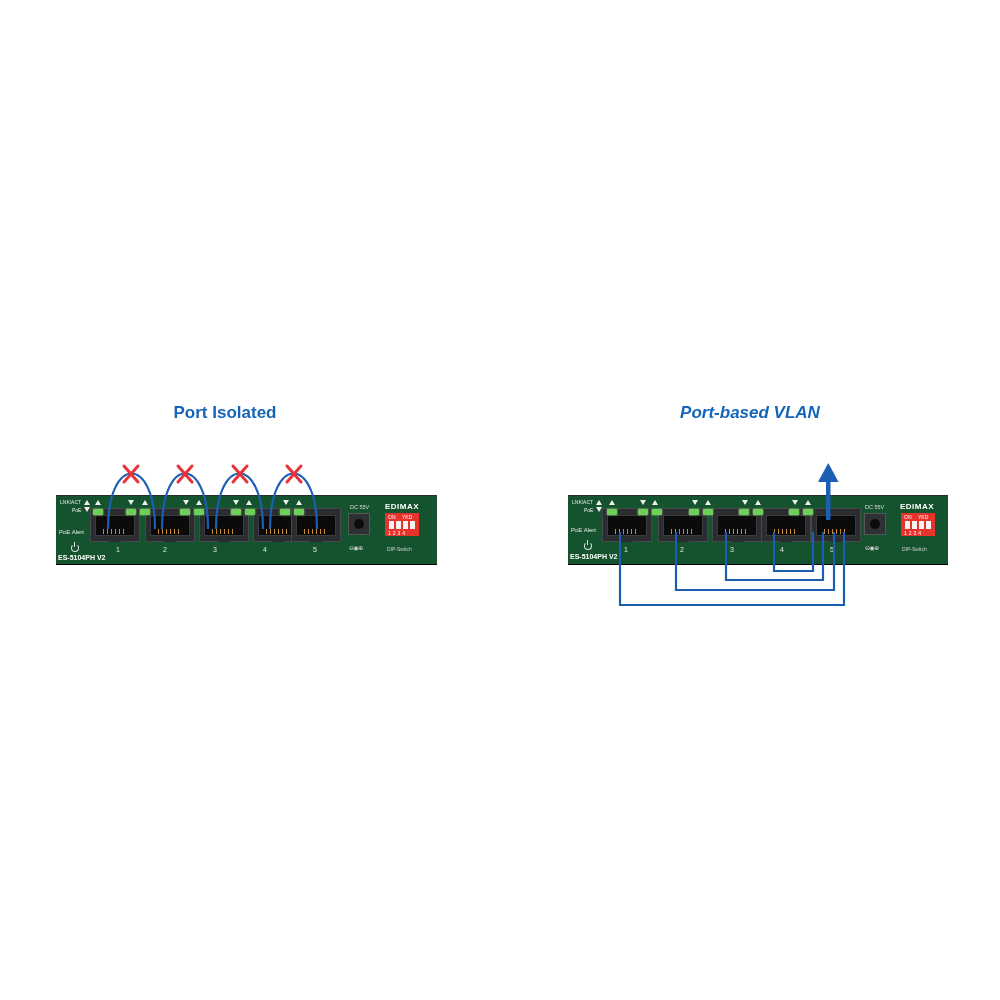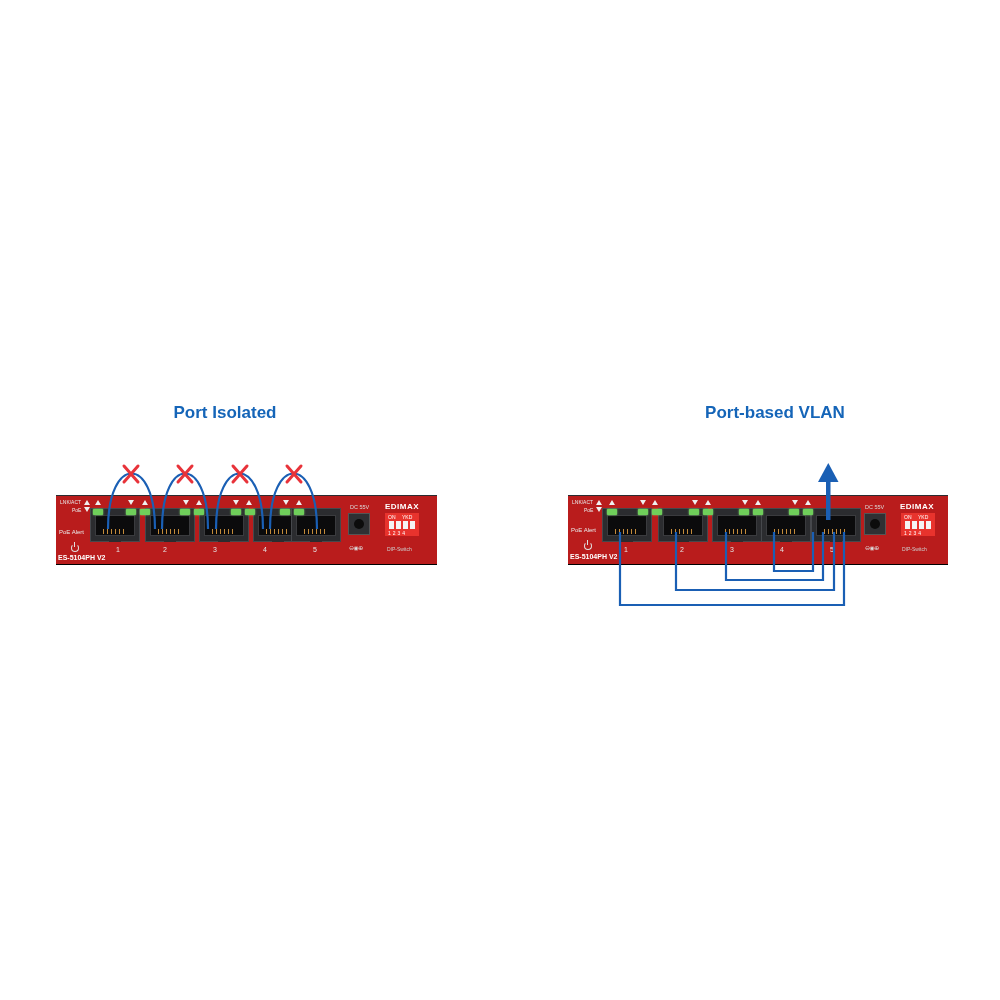--- a/index.html
+++ b/index.html
@@ -1,20 +1,20 @@
 <!DOCTYPE html>
 <html><head>
   <meta charset="utf-8">
   <style>
     html, body { margin: 0; padding: 0; background: #ffffff; }
     body { width: 1000px; height: 1000px; position: relative; overflow: hidden;
            font-family: "Liberation Sans", sans-serif; }
     .title { position: absolute; top: 403px; font-weight: bold; font-size: 17px;
              color: #1565b8; text-align: center; white-space: nowrap; }
-    .switch { position: absolute; background: #b91c1c; border-top: 1px solid #2a2c30;
+    .switch { position: absolute; background: #14532d; border-top: 1px solid #2a2c30;
               box-shadow: 0 1px 0 #000; }
     .sw-label { position: absolute; color: #e9e9e9; font-size: 5px; white-space: nowrap; }
     .model { position: absolute; color: #ffffff; font-size: 7px; font-weight: bold; white-space: nowrap; }
     .power-icon { position: absolute; width: 6px; height: 6px; border: 1.3px solid #e0e0e0;
                   border-radius: 50%; border-top-color: transparent; }
     .power-icon::after { content: ""; position: absolute; left: 2px; top: -3px; width: 1.3px;
                          height: 5px; background: #e0e0e0; }
     .port { position: absolute; width: 50px; height: 34px; background: #2b2c2f;
             border: 1px solid #46484c; box-sizing: border-box; }
     .port .hole { position: absolute; left: 4px; top: 6px; right: 4px; bottom: 5px; background: #0b0b0c;
@@ -145,21 +145,21 @@
         <line x1="233" y1="466" x2="247" y2="482"></line>
         <line x1="247" y1="466" x2="233" y2="482"></line>
       </g>
     <g>
         <line x1="287" y1="466" x2="301" y2="482"></line>
         <line x1="301" y1="466" x2="287" y2="482"></line>
       </g>
   </g>
 </svg>
 
-<div class="title" style="left:685px;width:180px;">Port-based VLAN</div>
+<div class="title" style="left:660px;width:180px;font-style:italic;">Port-based VLAN</div>
 
 <div class="switch" style="left:568px;top:495px;width:380px;height:68px;">
   <span class="sw-label" style="left:4px;top:3px;">LNK/ACT</span>
   <span class="tri up" style="left:28px;top:4px;"></span>
   <span class="sw-label" style="left:16px;top:11px;">PoE</span>
   <span class="tri down" style="left:28px;top:11px;"></span>
   <span class="sw-label" style="left:3px;top:31px;font-size:6px;">PoE Alert</span>
   <span class="power-icon" style="left:16px;top:46px;"></span>
   <span class="model" style="left:2px;top:57px;">ES-5104PH V2</span>
 

